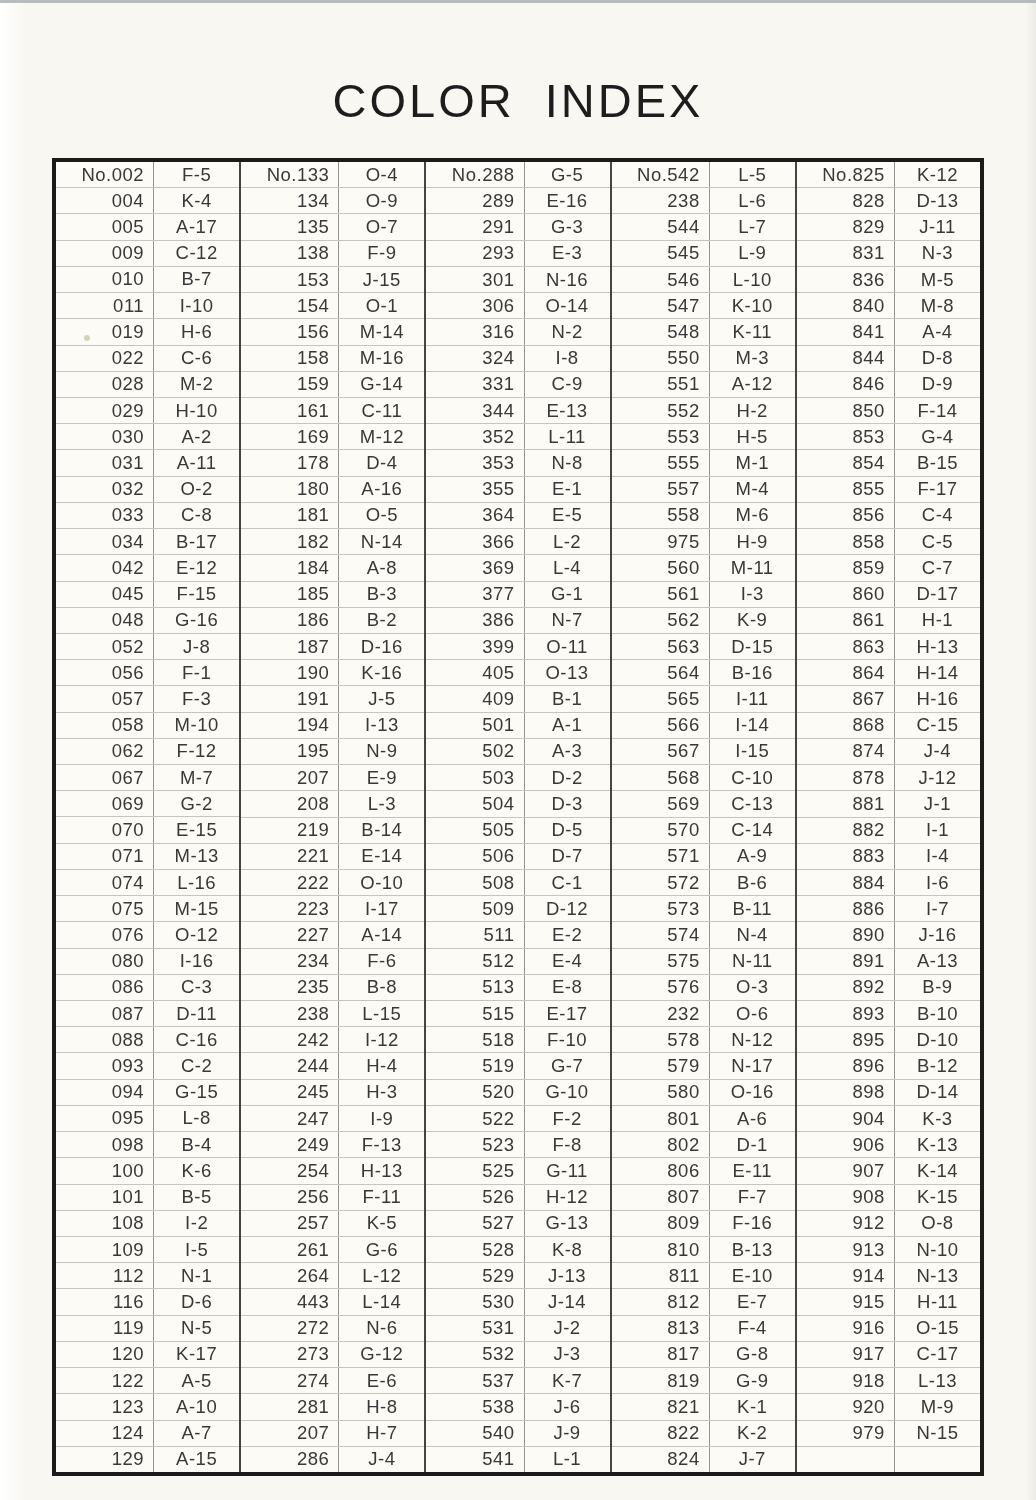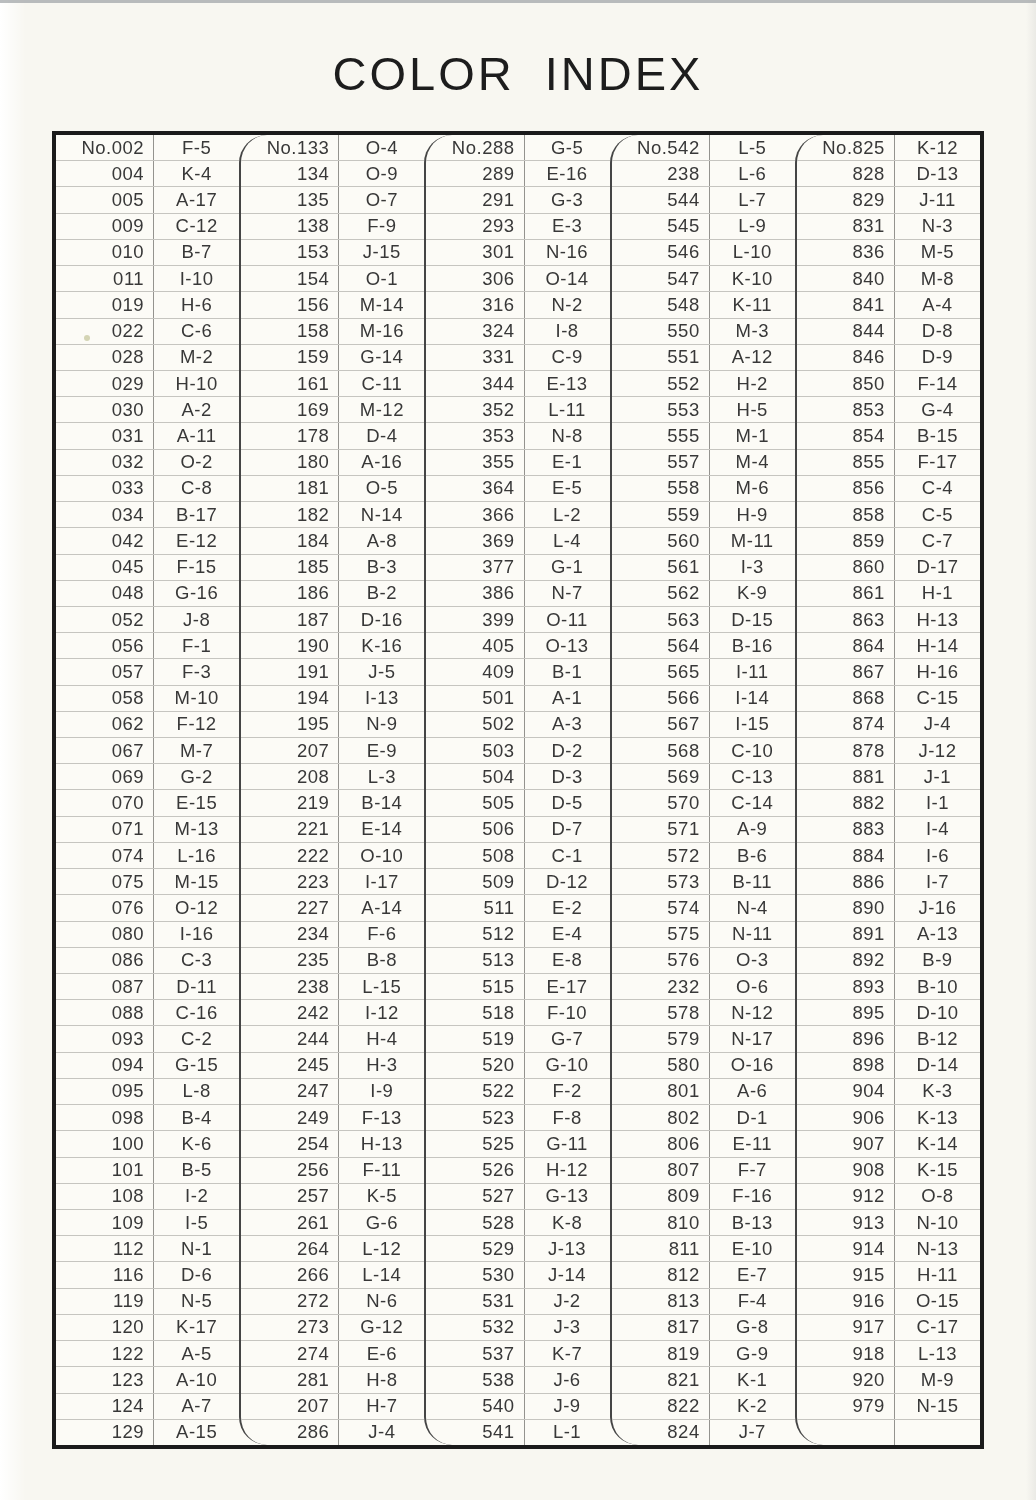--- a/index.html
+++ b/index.html
@@ -15,21 +15,21 @@
     background:
       linear-gradient(to right, #ffffff 0px, rgba(255,255,255,0) 26px),
       linear-gradient(to left, rgba(210,210,208,.35) 0px, rgba(210,210,208,0) 10px),
       #f8f7f1;
   }
   .scan-top-edge{
     position:absolute;top:0;left:0;width:100%;height:3px;
     background:#a3a7aa;opacity:.75;
   }
   .title{
-    margin:0;padding-top:50px;
+    margin:0;padding-top:77px;
     text-align:center;
     font-size:47px;
     font-weight:300;
     letter-spacing:3px;
     word-spacing:14px;
     color:#1d1d1d;
     line-height:1;
   }
   .index-table{
     box-sizing:border-box;
@@ -38,23 +38,22 @@
     margin:34px auto 0 auto;
     border:4px solid #1b1b1b;
     background:#fcfbf6;
     display:flex;
   }
   .group{
     flex:1 1 0;
     display:flex;
     flex-direction:column;
     min-width:0;
-    border-radius:28px;
   }
-  .group + .group{ border-left:2px solid #454545; }
+  .group + .group{ border-left:2px solid #454545;justify-content:center; }
   .row{
     flex:1 1 0;
     display:flex;
     min-height:0;
   }
   .row + .row{ border-top:1px solid #c6c5c0; }
   .cell{
     display:flex;align-items:center;
     font-size:18.5px;
     letter-spacing:.5px;
@@ -455,21 +454,21 @@
         </div>
         <div class="row">
           <div class="cell no">261</div>
           <div class="cell code">G-6</div>
         </div>
         <div class="row">
           <div class="cell no">264</div>
           <div class="cell code">L-12</div>
         </div>
         <div class="row">
-          <div class="cell no">266</div>
+          <div class="cell no">443</div>
           <div class="cell code">L-14</div>
         </div>
         <div class="row">
           <div class="cell no">272</div>
           <div class="cell code">N-6</div>
         </div>
         <div class="row">
           <div class="cell no">273</div>
           <div class="cell code">G-12</div>
         </div>
@@ -743,21 +742,21 @@
         </div>
         <div class="row">
           <div class="cell no">557</div>
           <div class="cell code">M-4</div>
         </div>
         <div class="row">
           <div class="cell no">558</div>
           <div class="cell code">M-6</div>
         </div>
         <div class="row">
-          <div class="cell no">559</div>
+          <div class="cell no">975</div>
           <div class="cell code">H-9</div>
         </div>
         <div class="row">
           <div class="cell no">560</div>
           <div class="cell code">M-11</div>
         </div>
         <div class="row">
           <div class="cell no">561</div>
           <div class="cell code">I-3</div>
         </div>

